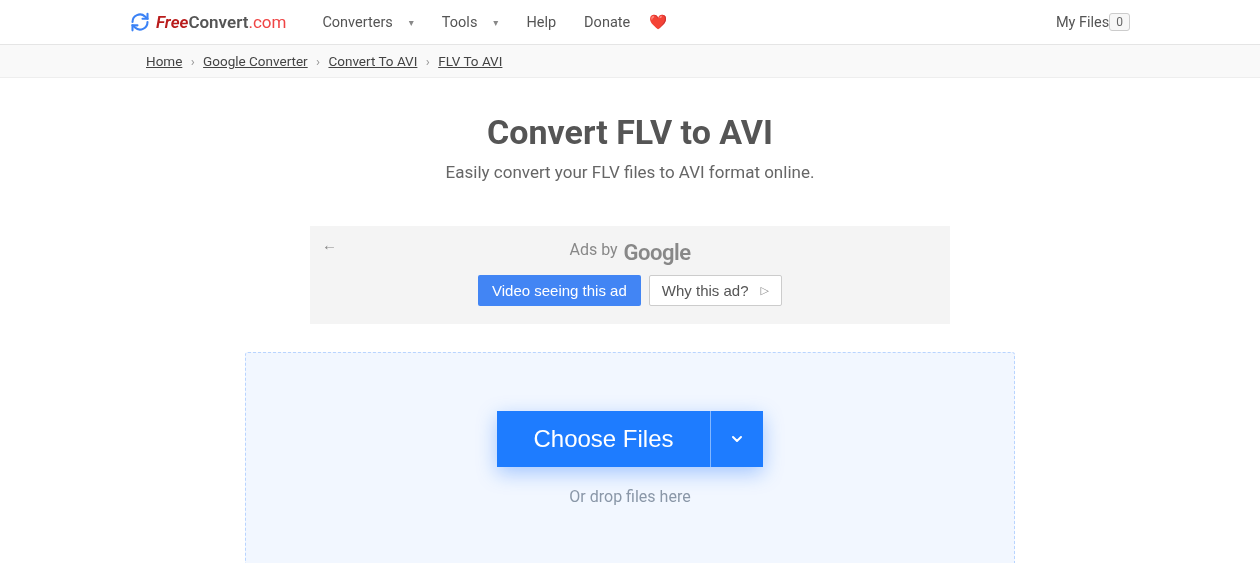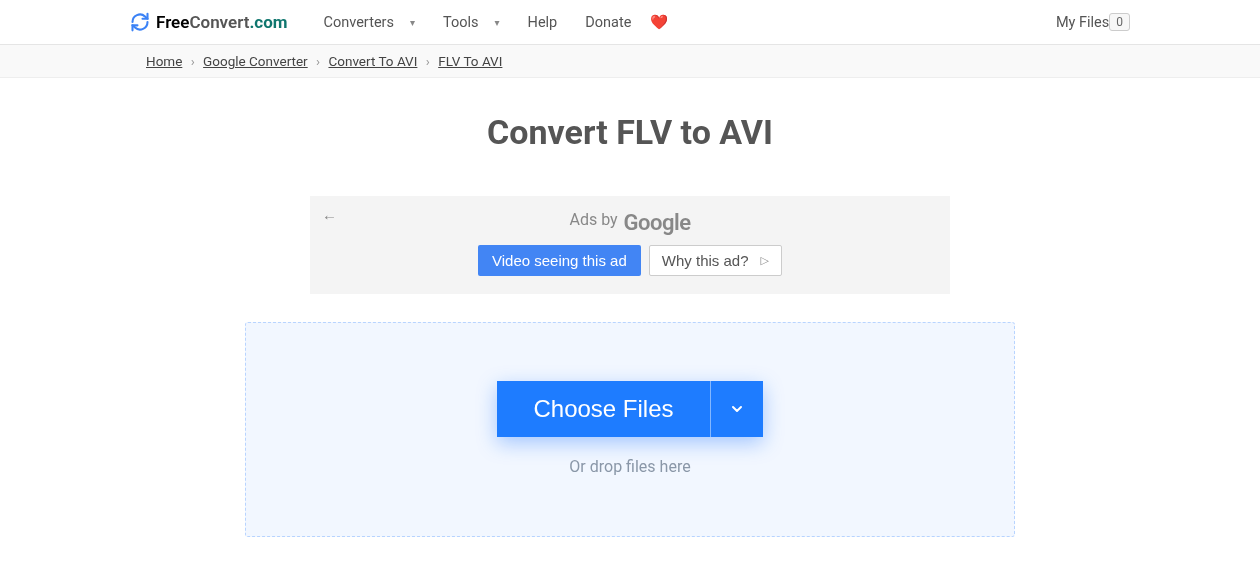--- a/index.html
+++ b/index.html
@@ -2,23 +2,23 @@
 <html><head>
   <meta charset="utf-8">
   <style>
     * { margin: 0; padding: 0; box-sizing: border-box; }
     body { font-family: -apple-system, BlinkMacSystemFont, "Segoe UI", Roboto, Helvetica, Arial, sans-serif; background: #fff; color: #333; width: 1260px; }
     
     .header { display: flex; align-items: center; padding: 12px 0; border-bottom: 1px solid #e5e5e5; }
     .header-inner { width: 1000px; margin: 0 auto; display: flex; align-items: center; }
     .logo { display: flex; align-items: center; font-size: 17px; font-weight: 600; cursor: pointer; }
     .logo svg { margin-right: 6px; }
-    .logo-free { color: #000000; }
+    .logo-free { color: #b91c1c; font-style: italic; }
     .logo-convert { color: #555; }
-    .logo-dot { color: #0f766e; font-weight: 700; }
+    .logo-dot { color: #ef4444; font-weight: 400; }
     .nav { display: flex; align-items: center; margin-left: 36px; gap: 28px; }
     .nav-item { color: #555; font-size: 14.5px; cursor: pointer; display: flex; align-items: center; gap: 16px; }
     .chev { font-size: 10px; color: #888; }
     .heart { margin-left: 3px; }
     .myfiles { margin-left: auto; color: #555; font-size: 14.5px; display: flex; align-items: flex-end; cursor: pointer; }
     .badge { display: inline-block; border: 1px solid #ccc; border-radius: 3px; padding: 1px 6px; font-size: 12px; color: #666; background: #f7f7f7; }
     
     .breadcrumb-bar { background: #f9f9f9; border-bottom: 1px solid #eee; }
     .breadcrumb-inner { width: 1000px; margin: 0 auto; padding: 8px 16px; font-size: 13.5px; color: #555; }
     .breadcrumb-inner a { color: #444; text-decoration: underline; cursor: pointer; }
@@ -88,20 +88,21 @@
     <a>Google Converter</a>
     <span class="bc-sep">›</span>
     <a>Convert To AVI</a>
     <span class="bc-sep">›</span>
     <a>FLV To AVI</a>
   </div>
 </div>
 
 <div class="main">
   <h1 class="title">Convert FLV to AVI</h1>
+  <p class="subtitle">Easily convert your FLV files to AVI format online.</p>
 
   <div class="ad-box">
     <span class="ad-back">←</span>
     <div class="ads-by">
       <span>Ads by</span>
       <span class="google-logo">Google</span>
     </div>
     <div class="ad-buttons">
       <button class="btn-stop">Video seeing this ad</button>
       <button class="btn-why">

